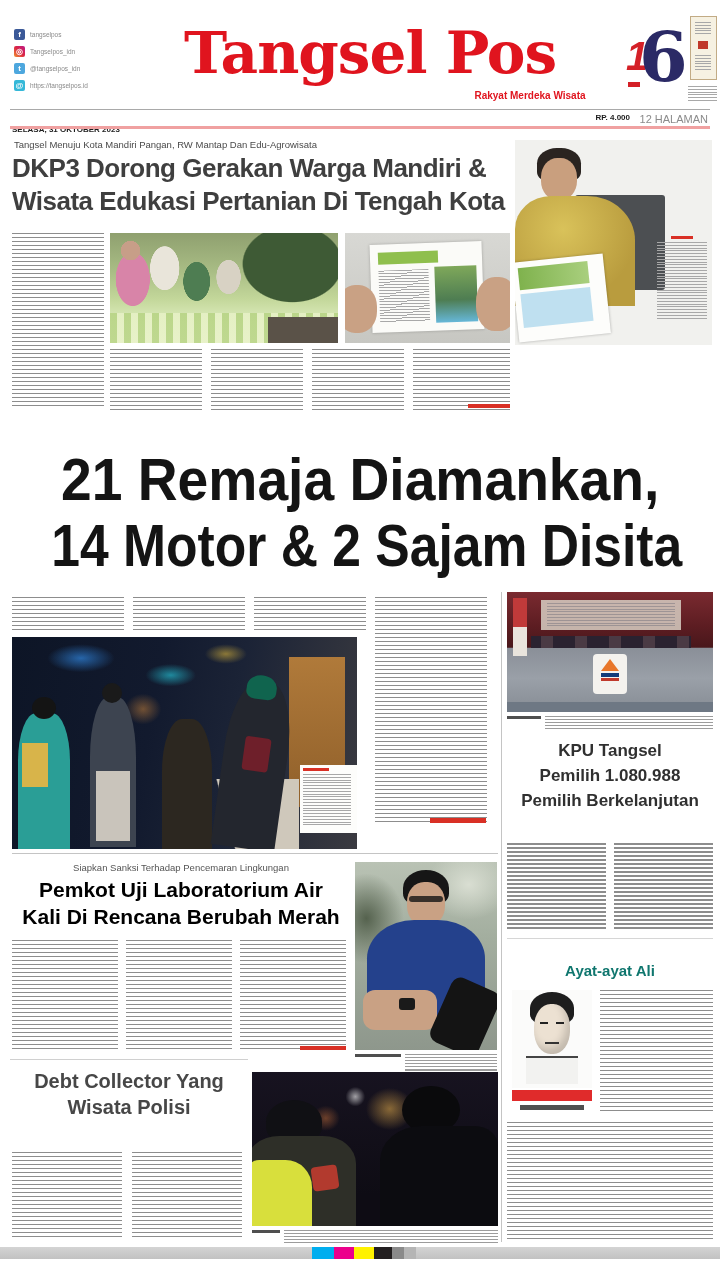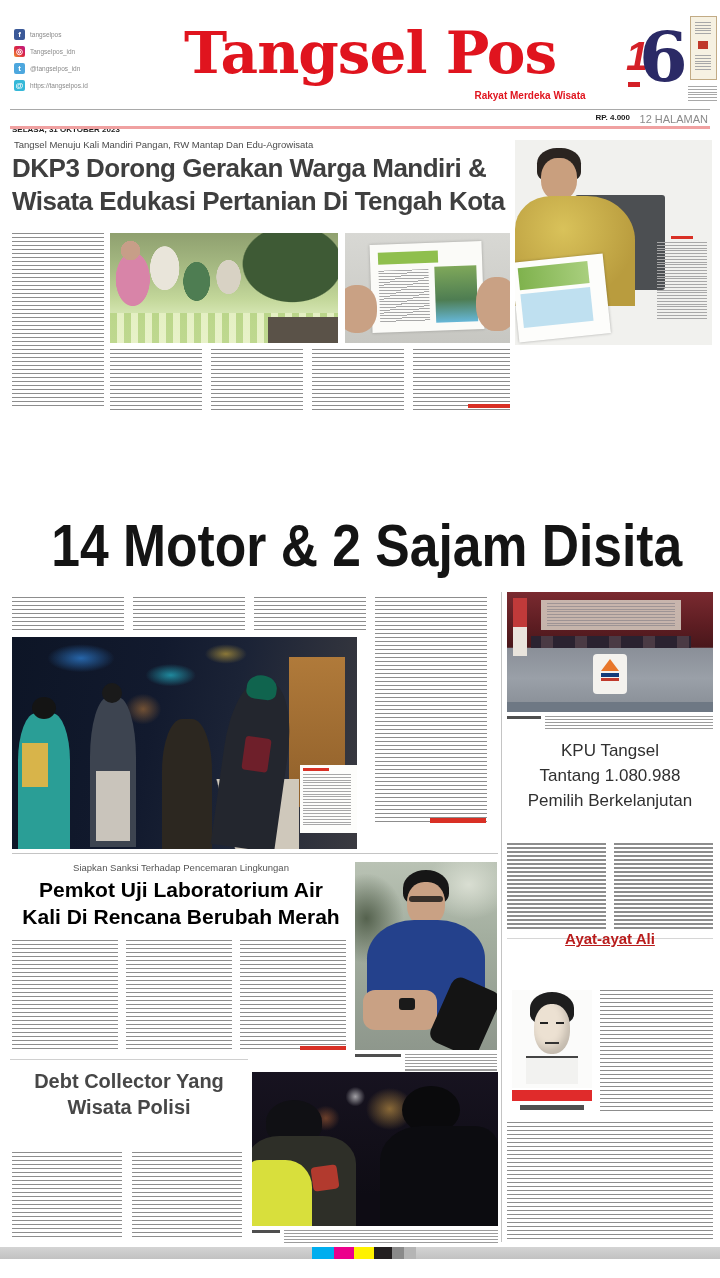--- a/index.html
+++ b/index.html
@@ -66,21 +66,21 @@
     <div class="abs tx-tiny" style="left:4px;top:38px;width:16px;height:16px;"></div>
   </div>
   <div class="abs tx-tiny" style="left:688px;top:86px;width:29px;height:15px;"></div>
 
   <div class="abs rule-h" style="left:10px;top:109px;width:700px;background:#a9a9a9;"></div>
   <div class="abs" style="left:12px;top:113px;font-size:8px;font-weight:bold;color:#1d1d1d;margin-top:12px;">SELASA, 31 OKTOBER 2023</div>
   <div class="abs" style="right:90px;top:113px;font-size:8px;font-weight:bold;color:#1d1d1d;">RP. 4.000</div>
   <div class="abs" style="right:12px;top:113px;font-size:11px;color:#8b8b8b;">12 HALAMAN</div>
   <div class="abs" style="left:10px;top:126px;width:700px;height:3px;background:#f0a1a1;"></div>
 
-  <div class="abs" style="left:14px;top:139px;font-size:9.5px;color:#4a4a4a;">Tangsel Menuju Kali Mandiri Pangan, RW Mantap Dan Edu-Agrowisata</div>
+  <div class="abs" style="left:14px;top:139px;font-size:9.5px;color:#4a4a4a;">Tangsel Menuju Kota Mandiri Pangan, RW Mantap Dan Edu-Agrowisata</div>
   <div class="abs hl" style="left:12px;top:152px;width:530px;font-size:26px;line-height:33px;letter-spacing:-0.5px;">DKP3 Dorong Gerakan Warga Mandiri &amp; Wisata Edukasi Pertanian Di Tengah Kota</div>
 
   <div class="photo" style="left:515px;top:140px;width:197px;height:205px;background:#f1f1ee;">
     <div class="abs" style="left:60px;top:55px;width:90px;height:95px;background:#4c4f52;border-radius:3px;"></div>
     <div class="abs" style="left:22px;top:8px;width:44px;height:34px;background:#2a2420;border-radius:45% 45% 30% 30%;"></div>
     <div class="abs" style="left:26px;top:18px;width:36px;height:42px;background:#c99f7e;border-radius:45%;"></div>
     <div class="abs" style="left:0px;top:56px;width:120px;height:110px;background:radial-gradient(circle at 40% 30%,#d9c25a,#b99c3e 70%);border-radius:30% 40% 0 0;"></div>
     <div class="abs" style="left:0px;top:118px;width:92px;height:80px;background:#fdfdfb;transform:rotate(-6deg);box-shadow:0 0 3px rgba(0,0,0,.3);">
       <div class="abs" style="left:6px;top:6px;width:70px;height:22px;background:linear-gradient(90deg,#7fb24d,#a9cf7e);"></div>
       <div class="abs" style="left:6px;top:32px;width:70px;height:34px;background:#bfe0f0;"></div>
@@ -116,20 +116,23 @@
     <div class="abs" style="left:-8px;top:52px;width:40px;height:48px;background:#c9a184;border-radius:45%;"></div>
     <div class="abs" style="right:-8px;top:44px;width:42px;height:54px;background:#c9a184;border-radius:45%;"></div>
   </div>
 
   <div class="abs tx" style="left:110px;top:349px;width:92px;height:62px;"></div>
   <div class="abs tx" style="left:211px;top:349px;width:92px;height:62px;"></div>
   <div class="abs tx" style="left:312px;top:349px;width:92px;height:62px;"></div>
   <div class="abs tx" style="left:413px;top:349px;width:97px;height:62px;"></div>
   <div class="abs red-mark" style="left:468px;top:404px;width:42px;height:4px;"></div>
 
+  <div class="abs center" style="left:0;top:450px;width:720px;">
+    <span class="bigline nowrap" style="transform:scaleX(.92);">21 Remaja Diamankan,</span>
+  </div>
   <div class="abs center" style="left:0;top:516px;width:720px;">
     <span class="bigline nowrap" style="transform:scaleX(.86);">14 Motor &amp; 2 Sajam Disita</span>
   </div>
 
   <div class="abs tx" style="left:12px;top:597px;width:112px;height:36px;"></div>
   <div class="abs tx" style="left:133px;top:597px;width:112px;height:36px;"></div>
   <div class="abs tx" style="left:254px;top:597px;width:112px;height:36px;"></div>
   <div class="abs tx" style="left:375px;top:597px;width:112px;height:226px;"></div>
   <div class="abs red-mark" style="left:430px;top:818px;width:56px;height:5px;"></div>
 
@@ -176,30 +179,30 @@
       <div style="width:0;height:0;margin:5px auto 0;border-left:9px solid transparent;border-right:9px solid transparent;border-bottom:12px solid #e8762a;"></div>
       <div style="width:18px;height:4px;background:#123b7a;margin:2px auto 0;"></div>
       <div style="width:18px;height:3px;background:#c0392b;margin:1px auto 0;"></div>
     </div>
     <div class="abs" style="left:0;bottom:0;width:100%;height:10px;background:#6e7884;"></div>
   </div>
   <div class="abs" style="left:507px;top:716px;width:206px;height:13px;">
     <div class="lead-dark" style="width:34px;float:left;margin-right:4px;"></div>
     <div class="tx-cap" style="height:13px;overflow:hidden;"></div>
   </div>
-  <div class="abs center" style="left:507px;top:738px;width:206px;font-size:17px;line-height:25px;font-weight:normal;color:#303030;">
+  <div class="abs center" style="left:507px;top:738px;width:206px;font-size:17px;line-height:25px;font-weight:bold;color:#303030;">
     <div>KPU Tangsel</div>
-    <div>Tantang 1.080.988</div>
+    <div>Pemilih 1.080.988</div>
     <div>Pemilih Berkelanjutan</div>
   </div>
   <div class="abs tx" style="left:507px;top:843px;width:99px;height:86px;"></div>
   <div class="abs tx" style="left:614px;top:843px;width:99px;height:86px;"></div>
   <div class="abs rule-h" style="left:507px;top:938px;width:206px;background:#d6d6d6;"></div>
 
-  <div class="abs center" style="left:507px;top:930px;width:206px;font-size:15px;font-weight:bold;color:#b91c1c;text-decoration:underline;">Ayat-ayat Ali</div>
+  <div class="abs center" style="left:507px;top:962px;width:206px;font-size:15px;font-weight:bold;color:#0f766e;">Ayat-ayat Ali</div>
   <div class="abs" style="left:512px;top:990px;width:80px;height:98px;background:#fbfbfa;">
     <div class="abs" style="left:18px;top:2px;width:44px;height:32px;background:#1d1d1d;border-radius:50% 50% 30% 30%;"></div>
     <div class="abs" style="left:22px;top:14px;width:36px;height:50px;background:#ece1d2;border-radius:46%;box-shadow:inset -4px -6px 8px rgba(0,0,0,.18);"></div>
     <div class="abs" style="left:28px;top:32px;width:8px;height:2px;background:#222;"></div>
     <div class="abs" style="left:44px;top:32px;width:8px;height:2px;background:#222;"></div>
     <div class="abs" style="left:33px;top:52px;width:14px;height:2px;background:#333;"></div>
     <div class="abs" style="left:14px;top:66px;width:52px;height:26px;background:#f2f2f0;border-top:2px solid #444;"></div>
   </div>
   <div class="abs" style="left:512px;top:1090px;width:80px;height:11px;background:#e02b2b;"></div>
   <div class="abs lead-dark" style="left:520px;top:1105px;width:64px;height:5px;"></div>

